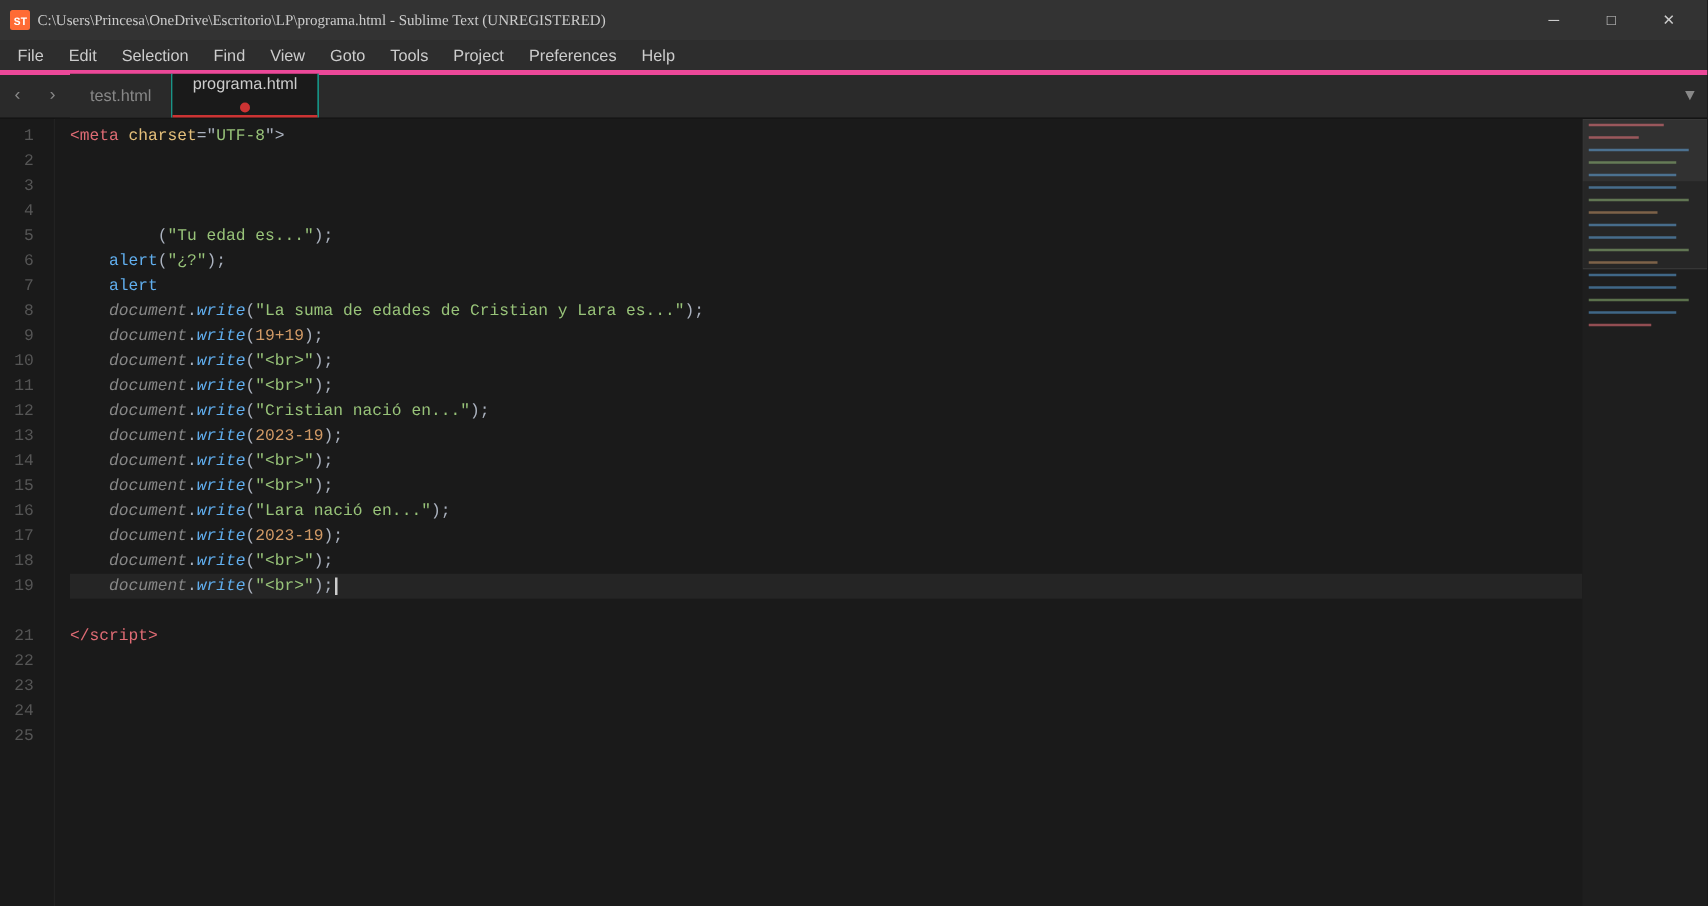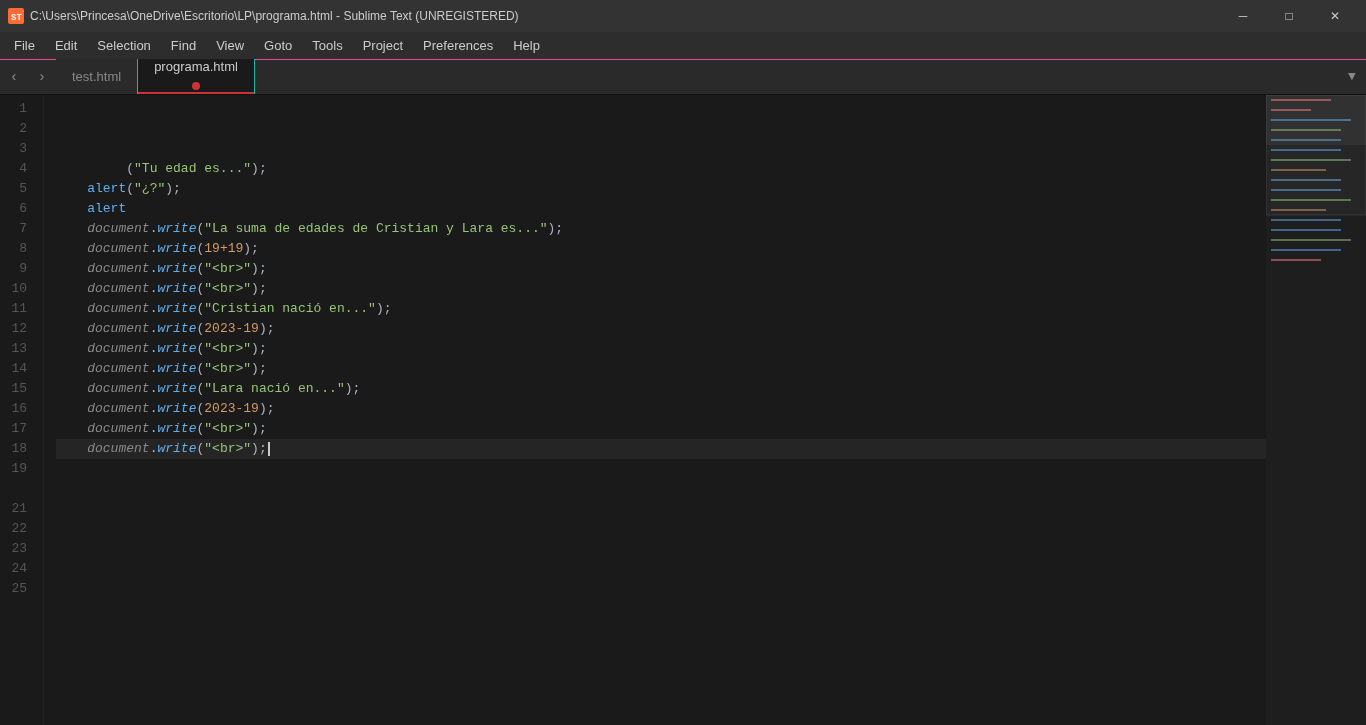--- a/index.html
+++ b/index.html
@@ -22,21 +22,21 @@
       justify-content: space-between;
     }
     #title-bar-left {
       display: flex;
       align-items: center;
       gap: 6px;
     }
     #title-bar-text {
       color: #ccc;
       font-size: 12px;
-      font-family: Liberation Sans, sans-serif;
+      font-family: Liberation Serif, serif;
     }
     #window-controls {
       display: flex;
       gap: 0;
     }
     .win-btn {
       width: 46px;
       height: 32px;
       display: flex;
       align-items: center;
@@ -47,21 +47,21 @@
       font-family: 'Segoe UI', sans-serif;
     }
 
     
     #menu-bar {
       background: #2d2d2d;
       height: 28px;
       display: flex;
       align-items: center;
       padding: 0 4px;
-      border-bottom: 1px solid #ec4899;
+      border-bottom: 4px solid #ec4899;
     }
     .menu-item {
       padding: 4px 10px;
       color: #ccc;
       font-size: 13px;
       font-family: 'Segoe UI', sans-serif;
       cursor: pointer;
     }
 
     
@@ -283,20 +283,23 @@
     <span class="line-num line-num-active">20</span>
     <span class="line-num">21</span>
     <span class="line-num">22</span>
     <span class="line-num">23</span>
     <span class="line-num">24</span>
     <span class="line-num">25</span>
   </div>
 
   <div id="code-area">
 
+    <div class="code-line">
+      <span class="c-tag">&lt;meta</span><span class="c-plain"> </span><span class="c-attr">charset</span><span class="c-plain">="</span><span class="c-string">UTF-8</span><span class="c-plain">"&gt;</span>
+    </div>
 
     <div class="code-line">&nbsp;</div>
 
     <div class="code-line">&nbsp;</div>
 
 
     <div class="code-line">&nbsp;</div>
 
     <div class="code-line">
       <span class="c-plain">    </span><span class="c-func">alert</span><span class="c-plain">(</span><span class="c-string">"Tu edad es..."</span><span class="c-plain">);</span>
@@ -351,20 +354,23 @@
     <div class="code-line">
       <span class="c-plain">    </span><span class="c-italic">document</span><span class="c-plain">.</span><span class="c-italic-blue">write</span><span class="c-plain">(</span><span class="c-string">"&lt;br&gt;"</span><span class="c-plain">);</span>
     </div>
 
     <div class="code-line code-line-active">
       <span class="c-plain">    </span><span class="c-italic">document</span><span class="c-plain">.</span><span class="c-italic-blue">write</span><span class="c-plain">(</span><span class="c-string">"&lt;br&gt;"</span><span class="c-plain">);</span><span style="display:inline-block;width:2px;height:14px;background:#ccc;margin-left:1px;vertical-align:middle;"></span>
     </div>
 
     <div class="code-line">&nbsp;</div>
 
+    <div class="code-line">
+      <span class="c-tag">&lt;/script&gt;</span>
+    </div>
 
     <div class="code-line">&nbsp;</div>
 
     <div class="code-line">&nbsp;</div>
 
     <div class="code-line">&nbsp;</div>
 
   </div>
 
   <div id="minimap">

